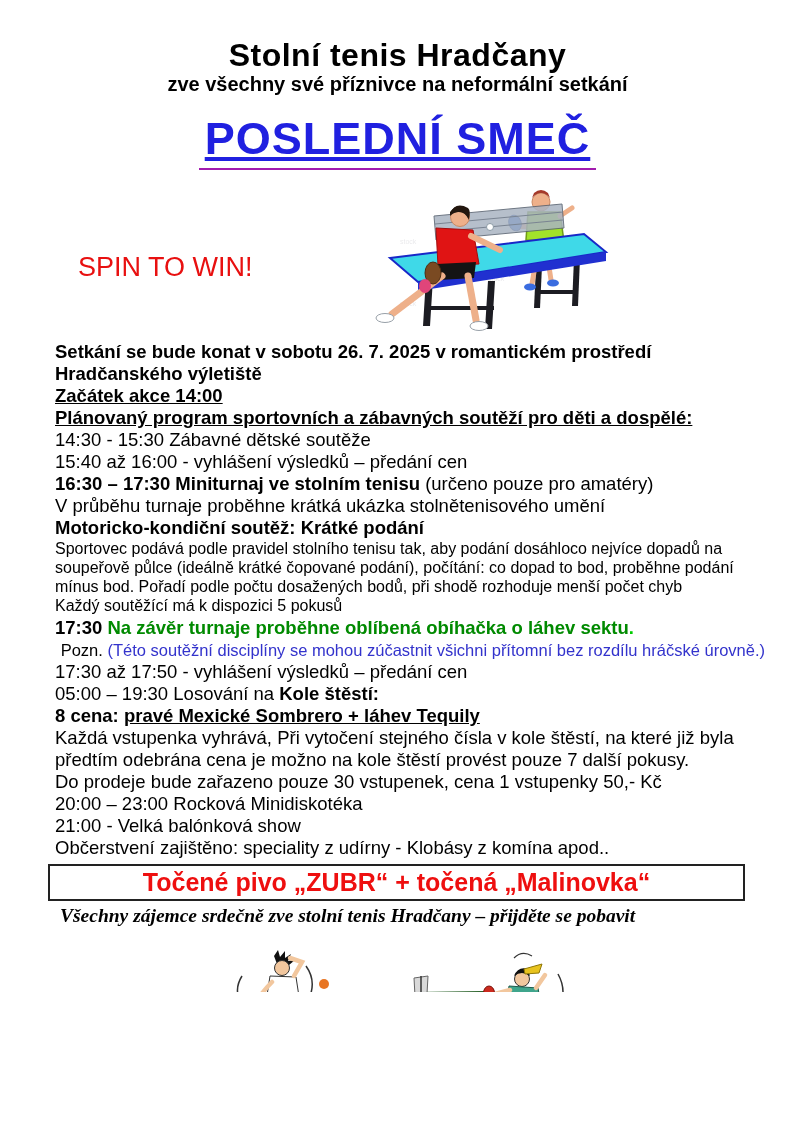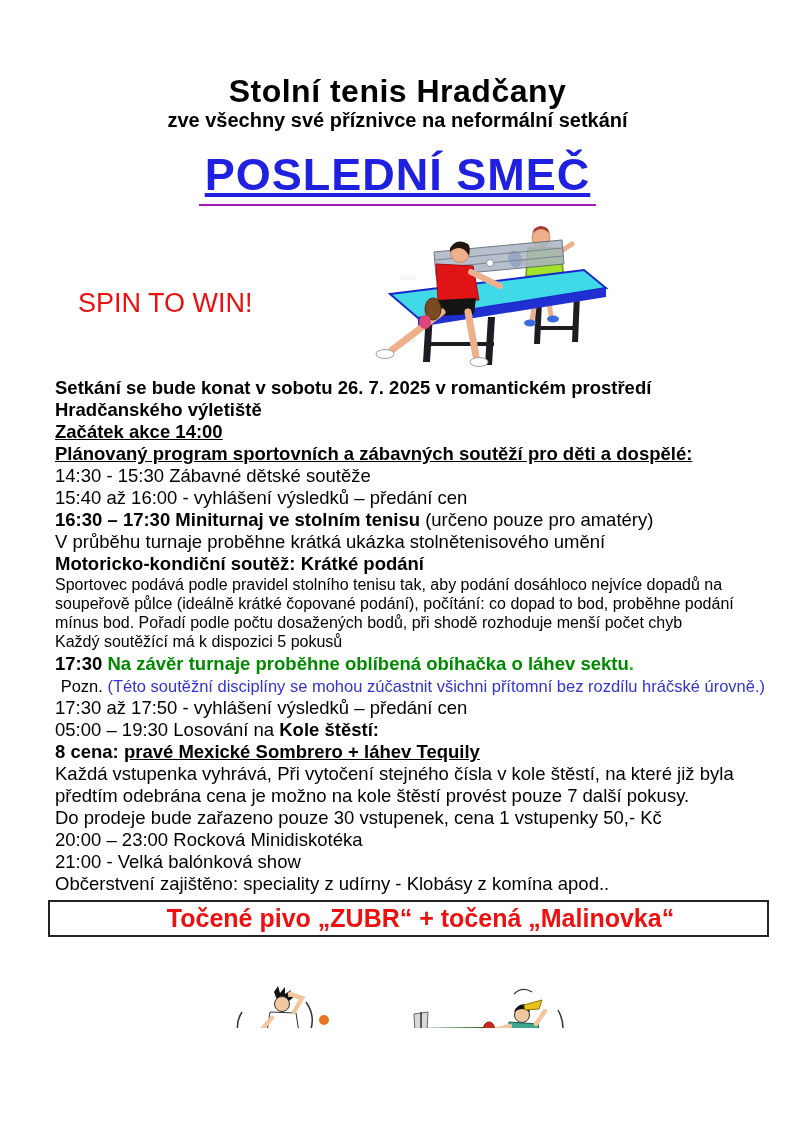--- a/index.html
+++ b/index.html
@@ -1,18 +1,18 @@
 <!DOCTYPE html>
 <html lang="cs"><head>
 <meta charset="utf-8">
 <title>Stolní tenis Hradčany – Poslední smeč</title>
 <style>
   html,body{margin:0;padding:0;background:#fff;}
   .page{position:relative;width:795px;height:992px;background:#ffffff;overflow:hidden;
-        font-family:"Liberation Sans","DejaVu Sans",sans-serif;color:#000;margin-top:36px;}
+        font-family:"Liberation Sans","DejaVu Sans",sans-serif;color:#000;}
 
   
   .header{position:absolute;top:38px;left:0;width:795px;text-align:center;}
   .h-title{font-size:32px;font-weight:700;line-height:34px;letter-spacing:0.5px;}
   .h-sub{font-size:20px;font-weight:700;line-height:25px;}
   .h-main{margin-top:16px;}
   .h-main-text{display:inline-block;font-size:45px;font-weight:700;color:#2020e0;
                letter-spacing:1px;border-bottom:2px solid #a21caf;padding:0 6px 3px 6px;text-decoration:underline;}
 
   
@@ -29,21 +29,21 @@
   .ln.note{font-size:16.5px;line-height:21px;text-align:right;}
   .ln.greenln{line-height:25px;}
   .b{font-weight:700;}
   .u{text-decoration:underline;}
   .green{color:#008a00;font-weight:700;}
   .green2{color:#00cc00;font-weight:700;}
   .blue{color:#3333cc;}
 
   
   .drink-box{position:absolute;left:48px;top:864px;width:693px;height:33px;
-             border:2px solid #222;text-align:center;background:#fff;padding-left:24px;}
+             border:2px solid #222;text-align:center;background:#fff;}
   .drink-box span{font-size:25px;font-weight:700;color:#ee0f0f;line-height:33px;}
 
   
   .closing{position:absolute;left:60px;top:905px;font-family:"Liberation Serif","DejaVu Serif",serif;
            font-style:italic;font-weight:700;font-size:19.5px;}
 </style>
 </head>
 <body>
 
 <div class="page">
@@ -135,20 +135,21 @@
       <div class="ln "><span class="">Do prodeje bude zařazeno pouze 30 vstupenek, cena 1 vstupenky 50,- Kč</span></div>
       <div class="ln "><span class="">20:00 – 23:00  Rocková Minidiskotéka</span></div>
       <div class="ln "><span class="">21:00  - Velká balónková show</span></div>
       <div class="ln "><span class="">Občerstvení zajištěno: speciality z udírny  - Klobásy z komína apod..</span></div>
     </div>
 
   <div class="drink-box">
     <span>Točené pivo „ZUBR“ + točená „Malinovka“</span>
   </div>
 
+  <div class="closing">Všechny zájemce srdečně zve stolní tenis Hradčany – přijděte se pobavit</div>
 
   <svg class="clip-bottom" width="360" height="110" viewBox="0 0 360 110" xmlns="http://www.w3.org/2000/svg">
     <g fill="#c9c9c9">
       <ellipse cx="48" cy="97" rx="26" ry="3"></ellipse>
       <ellipse cx="300" cy="98" rx="24" ry="3"></ellipse>
       <ellipse cx="112" cy="99" rx="12" ry="2"></ellipse>
       <ellipse cx="250" cy="96" rx="12" ry="2"></ellipse>
     </g>
     <g>
       <path d="M116,62 L98,95" stroke="#111" stroke-width="3" fill="none"></path>

